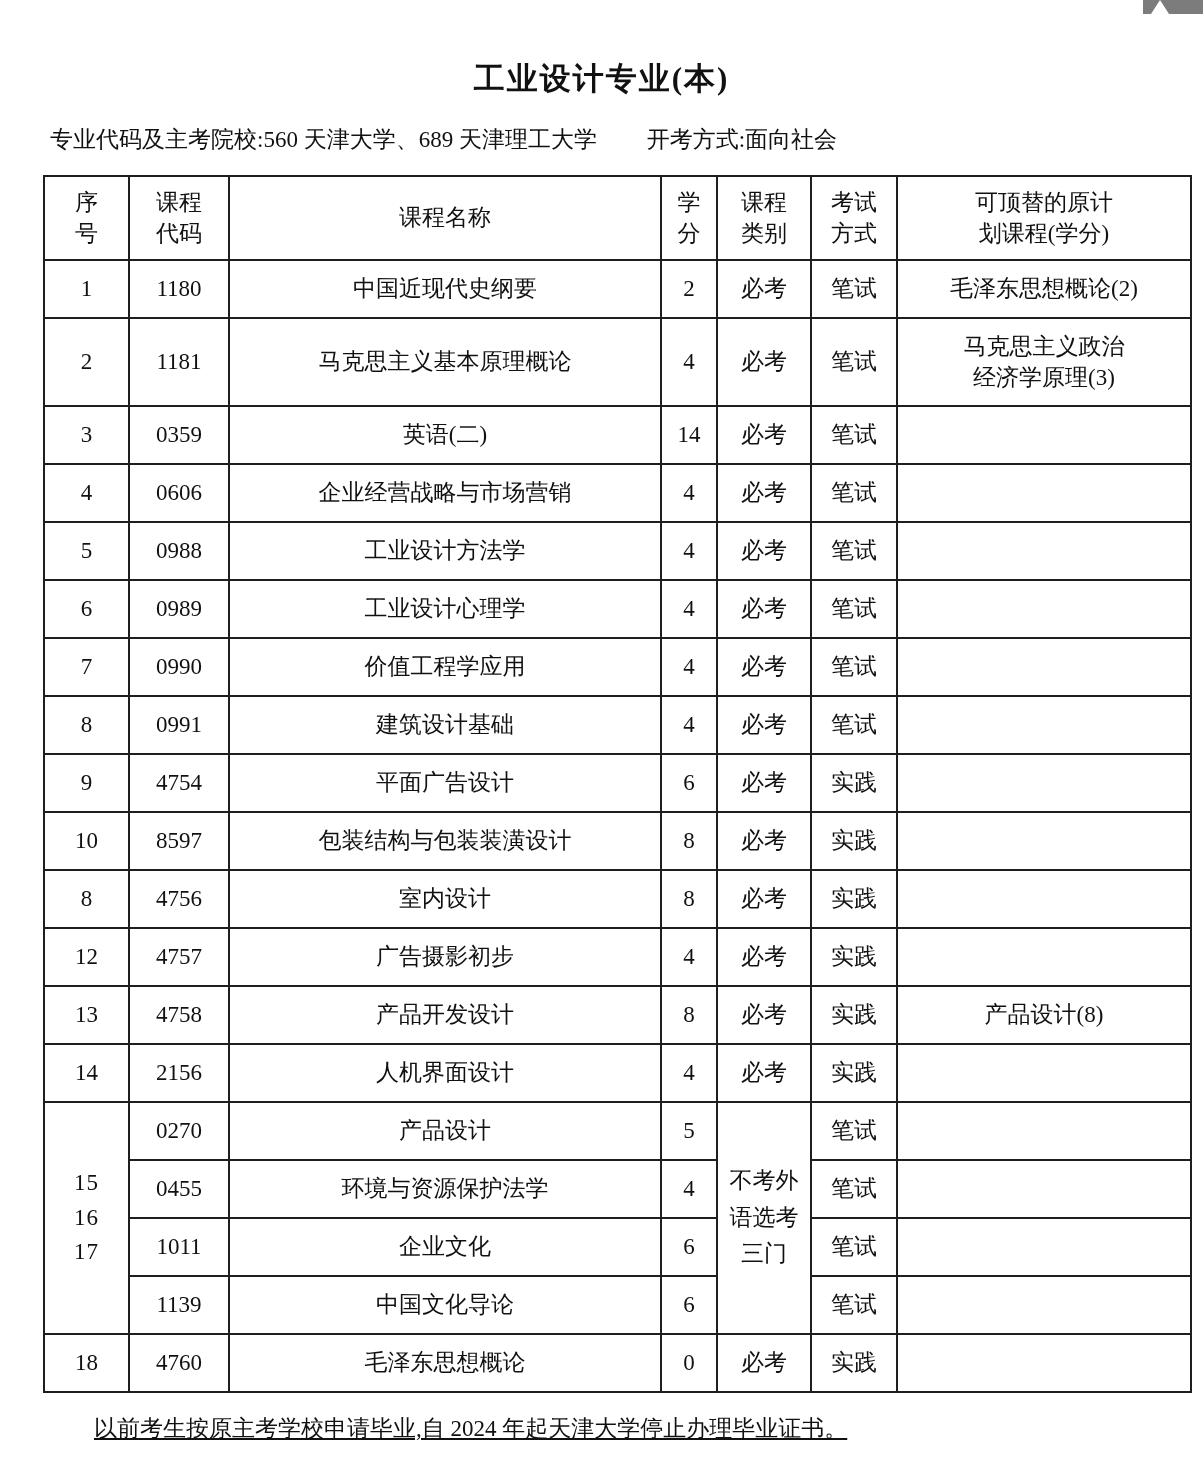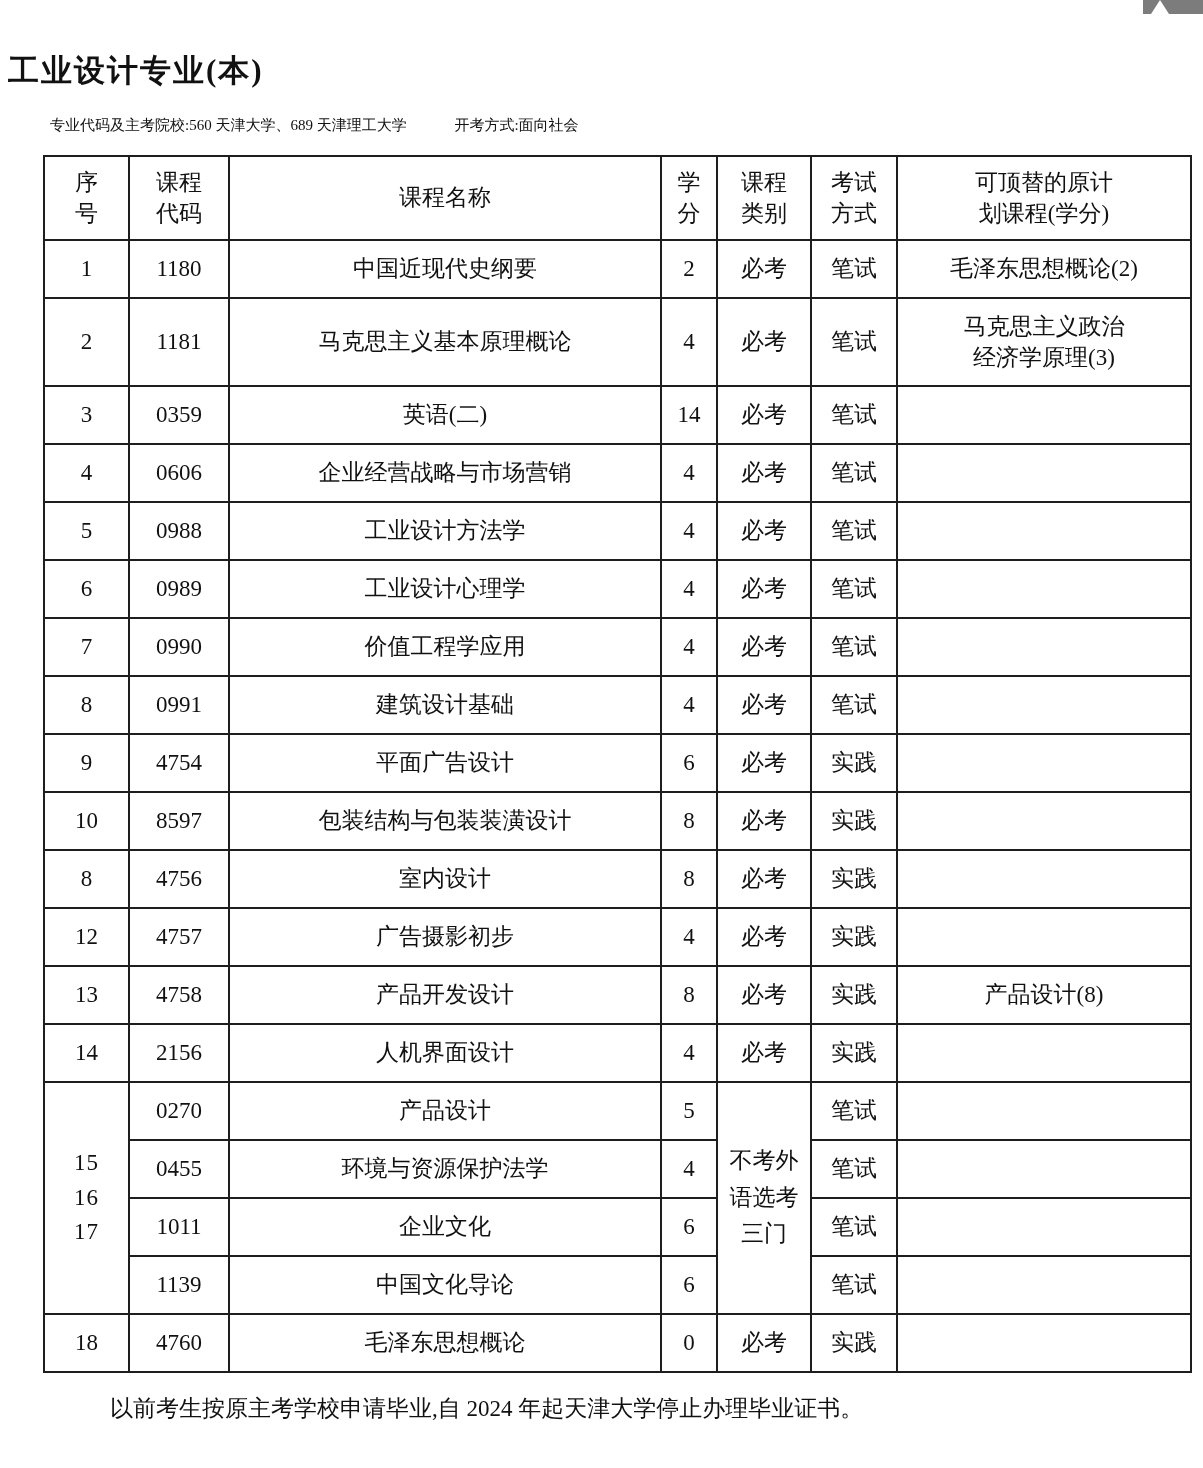--- a/index.html
+++ b/index.html
@@ -29,30 +29,30 @@
     position: absolute;
     left: 8px;
     bottom: 0;
     width: 0;
     height: 0;
     border-left: 9px solid transparent;
     border-right: 9px solid transparent;
     border-bottom: 14px solid #ffffff;
   }
   .title {
-    margin: 8px;
+    margin: 16px;
     padding-top: 42px;
-    text-align: left;
+    text-align: center;
     font-size: 31px;
     font-weight: bold;
     letter-spacing: 2px;
   }
   .meta {
     margin: 24px 0 0 50px;
-    font-size: 15px;
+    font-size: 23px;
     white-space: nowrap;
   }
   .meta-mode {
     margin-left: 44px;
   }
   table.course-table {
     border-collapse: collapse;
     table-layout: fixed;
     width: 1147px;
     margin: 20px 0 0 43px;
@@ -81,21 +81,21 @@
     line-height: 1.6;
     border-radius: 20px;
   }
   .note {
     margin: 18px 0 0 50px;
     width: 1110px;
     font-size: 23px;
     line-height: 1.6;
   }
   .note .note-line { display: block; }
-  .note .note-line2 { margin-left: 60px; }
+  .note .note-line2 { margin-left: 44px; text-decoration: underline; }
 </style>
 </head>
 <body>
 
 <div class="page">
 
   <div class="corner-artifact">
     <div class="notch"></div>
   </div>
 

